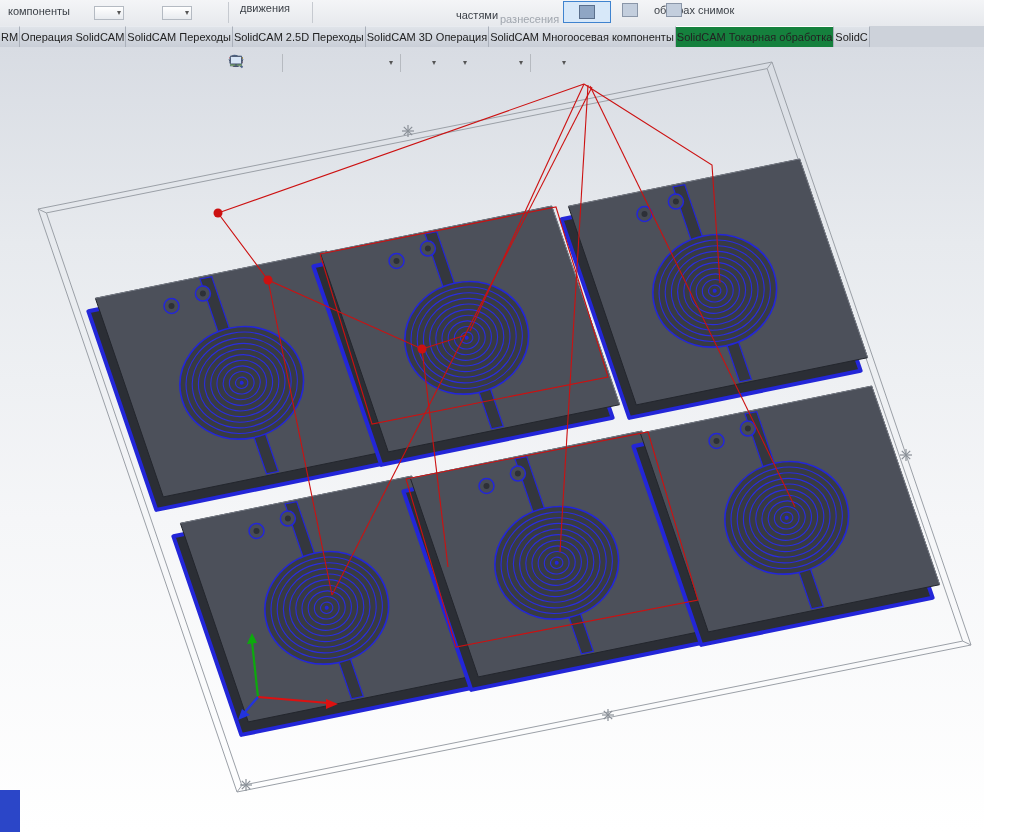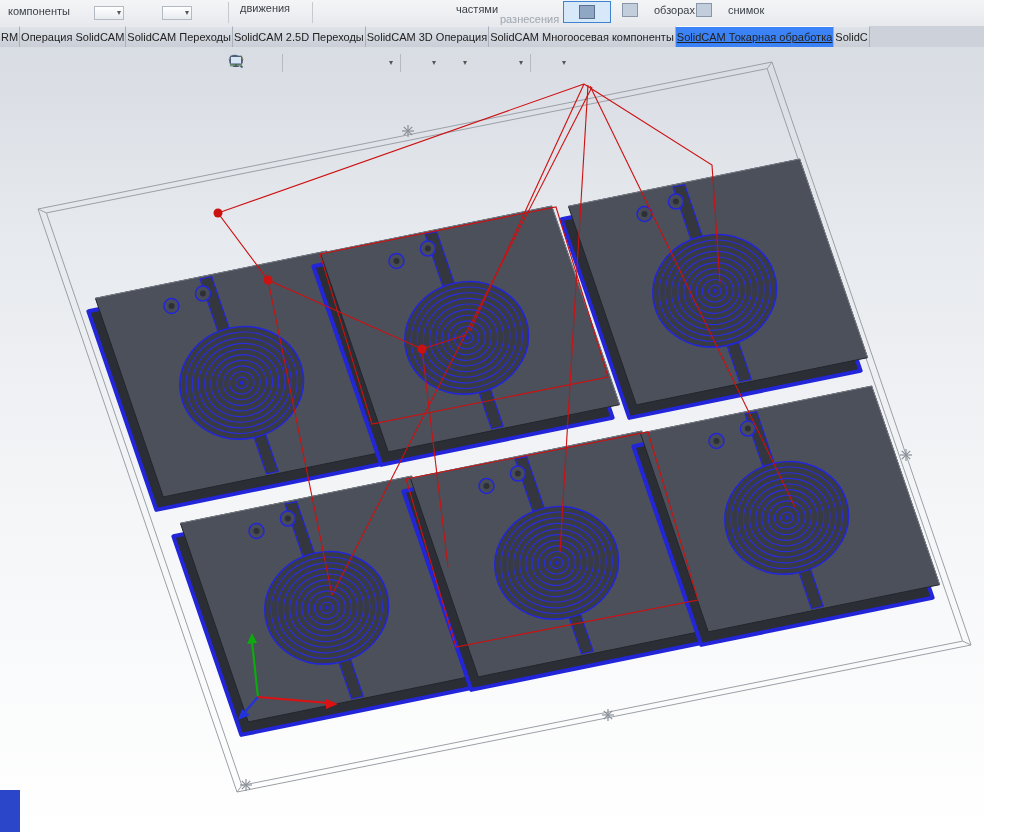--- a/index.html
+++ b/index.html
@@ -21,21 +21,21 @@
   .mini-cube{width:14px;height:12px;background:#8fa6c4;border:1px solid #5a6f8c;}
   .rb-frag{position:absolute;top:3px;display:flex;align-items:center;gap:16px;font-size:11px;color:#3a3f46;}
   .mini-ic{width:14px;height:12px;background:#c3cedd;border:1px solid #8a96a8;display:inline-block;}
 
   
   .tabbar{position:absolute;top:26px;left:0;width:1012px;height:21px;display:flex;
           align-items:stretch;background:#cdd2da;border-bottom:1px solid #98a0ab;overflow:hidden;}
   .tab{display:flex;align-items:center;padding:0 1px;font-size:11px;color:#222;
        background:linear-gradient(#dfe3e9,#c9ced7);border-right:1px solid #aab0ba;
        border-top:1px solid #e8ebf0;white-space:nowrap;cursor:default;}
-  .tab.active{background:#3b82f6;border-top:1px solid #ffffff;text-decoration:underline;}
+  .tab.active{background:#15803d;border-top:1px solid #ffffff;}
 
   
   .viewport{position:absolute;top:47px;left:0;width:1012px;height:785px;
             background:linear-gradient(180deg,#d8dce3 0%,#e7eaee 25%,#f5f6f8 60%,#ffffff 100%);}
   .viewport svg{position:absolute;top:0;left:0;}
 
   
   .hud{position:absolute;top:6px;left:228px;display:flex;align-items:center;gap:3px;z-index:5;}
   .hud .ic{width:22px;height:20px;display:flex;align-items:center;justify-content:center;border-radius:2px;}
   .hud .caret{margin-left:-1px;}
@@ -52,30 +52,30 @@
     <span class="rb-label" style="left:8px;top:5px">компоненты</span>
     <span class="rb-combo" style="left:94px">
       <span class="caret">▾</span>
       </span>
     <span class="rb-combo" style="left:162px">
       <span class="caret">▾</span>
       </span>
     <span class="rb-sep" style="left:228px"></span>
     <span class="rb-label" style="left:240px;top:2px">движения</span>
     <span class="rb-sep" style="left:312px"></span>
-    <span class="rb-label" style="left:456px;top:3px">частями</span>
+    <span class="rb-label" style="left:456px;top:9px">частями</span>
     <span class="rb-label dim" style="left:500px;top:13px">разнесения</span>
     <span class="rb-toggle" style="left:563px">
       <span class="mini-cube"></span>
       </span>
     <span class="rb-frag" style="left:622px">
       <span class="mini-ic"></span>
       <span>обзорах</span>
       </span>
-    <span class="rb-frag" style="left:696px">
+    <span class="rb-frag" style="left:666px">
       <span class="mini-ic"></span>
       <span>снимок</span>
       </span>
   </div>
 
   <div class="tabbar" id="tabbar">
       <div class="tab">RM</div>
       <div class="tab">Операция SolidCAM</div>
       <div class="tab">SolidCAM Переходы</div>
       <div class="tab">SolidCAM 2.5D Переходы</div>

